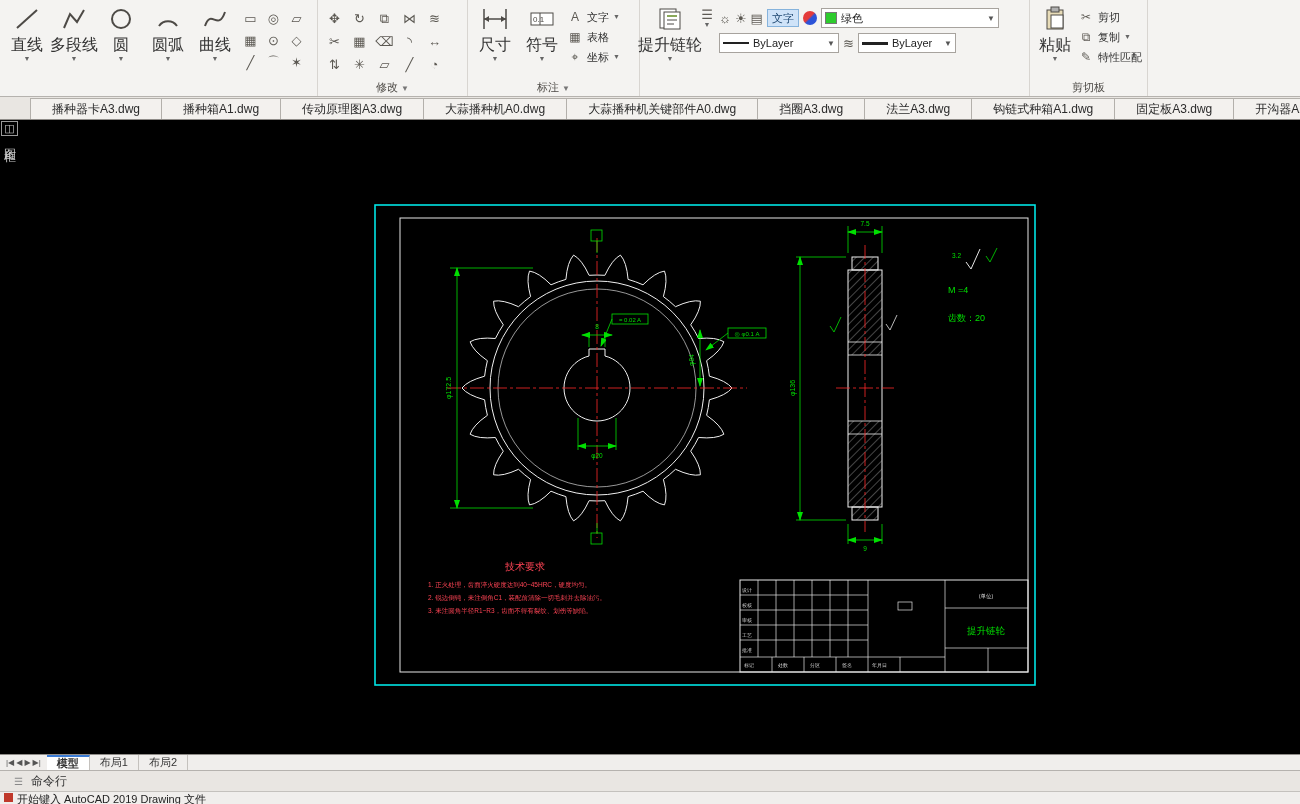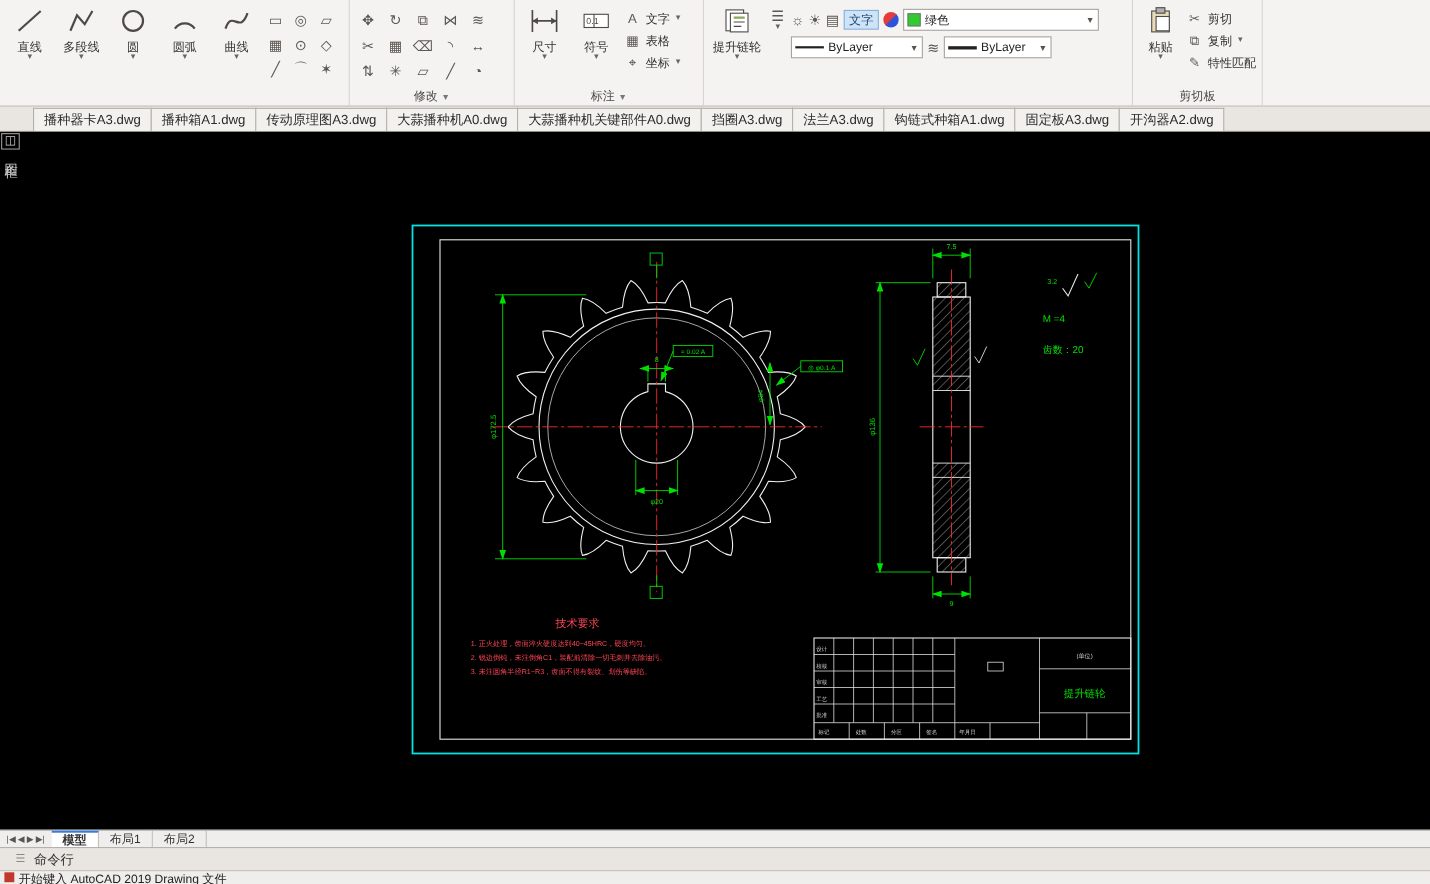--- a/index.html
+++ b/index.html
@@ -5,40 +5,40 @@
   *{box-sizing:border-box;margin:0;padding:0}
   html,body{width:1300px;height:804px;overflow:hidden;background:#d4d4d4;
     font-family:"Liberation Sans",sans-serif;}
   
   .ribbon{height:97px;background:#f4f3f1;display:flex;border-bottom:1px solid #b5b2ae;}
   .panel{position:relative;height:100%;padding:3px 5px 15px 5px;border-right:1px solid #d8d5d1;display:flex;gap:3px;}
   .panel-label{position:absolute;left:0;right:0;bottom:1px;text-align:center;font-size:11px;color:#4d4a46;}
   .panel-label .caret{font-size:8px;color:#777;margin-left:3px;}
   .bigtool{display:flex;flex-direction:column;align-items:center;width:44px;padding-top:3px;cursor:pointer;}
   .bicon{width:30px;height:28px;display:flex;justify-content:center;}
-  .blabel{font-size:11px;color:#333;margin-top:1px;white-space:nowrap;}
+  .blabel{font-size:16px;color:#333;margin-top:1px;white-space:nowrap;}
   .caret{font-size:7px;color:#666;line-height:6px;}
   .smallgrid{display:grid;gap:2px;align-content:start;padding-top:5px;}
   .g3{grid-template-columns:repeat(3,21px);grid-auto-rows:20px;}
   .g5{grid-template-columns:repeat(5,23px);grid-auto-rows:21px;}
   .sicon{display:flex;align-items:center;justify-content:center;font-size:13px;color:#5c5953;cursor:pointer;}
   .minirow{display:flex;align-items:center;gap:4px;font-size:11px;color:#333;height:20px;cursor:pointer;white-space:nowrap;}
   .minirow .mi{font-size:12px;color:#5c5953;width:16px;text-align:center;}
   .stack{display:flex;flex-direction:column;justify-content:flex-start;padding-top:4px;}
   .propstack{display:flex;flex-direction:column;gap:5px;padding-top:5px;}
   .proprow{display:flex;align-items:center;gap:4px;}
   .chip{background:#cfe3f8;border:1px solid #86b3dc;font-size:11px;padding:0 4px;height:18px;display:flex;align-items:center;color:#1d4independ;color:#1d466f;cursor:pointer;}
   .ddown{background:#fff;border:1px solid #a7a39e;height:20px;display:flex;align-items:center;font-size:11px;color:#222;padding:0 3px;gap:4px;cursor:pointer;overflow:hidden;}
   .ddown .dcaret{margin-left:auto;font-size:8px;color:#555;}
   .swatch{width:12px;height:12px;background:#2ecc2e;border:1px solid #777;flex:none;}
   .lineswatch{width:26px;height:2px;background:#222;flex:none;}
   .ball{width:14px;height:14px;border-radius:50%;background:linear-gradient(135deg,#e43b3b 0 45%,#2c53d8 55% 100%);flex:none;}
   
   .tabbar{height:23px;background:#e9e6e2;display:flex;align-items:flex-end;padding-left:30px;border-bottom:1px solid #8f8c88;}
-  .ftab{height:21px;padding:0 9px;font-size:12px;color:#2b2b2b;background:#f3f1ee;border:1px solid #b3b0ab;border-bottom:none;display:flex;align-items:center;margin-right:-1px;white-space:nowrap;cursor:pointer;margin-top:35px;}
+  .ftab{height:21px;padding:0 21px;font-size:12px;color:#2b2b2b;background:#f3f1ee;border:1px solid #b3b0ab;border-bottom:none;display:flex;align-items:center;margin-right:-1px;white-space:nowrap;cursor:pointer;margin-top:35px;}
   
   .canvas{position:relative;width:1300px;height:634px;background:#000;}
   .canvas svg{position:absolute;left:0;top:0;}
   svg text{font-family:"Liberation Sans",sans-serif;}
   .vpalette{position:absolute;left:1px;top:1px;display:flex;flex-direction:column;align-items:center;gap:3px;color:#c9c9c9;}
   .vpalette .grip{font-size:11px;border:1px solid #9a9a9a;padding:0 2px;line-height:13px;}
   .vpalette .vtext{writing-mode:vertical-rl;font-size:12px;letter-spacing:2px;}
   
   .mtabs{height:16px;background:#f0eeec;display:flex;align-items:stretch;font-size:11px;color:#333;border-top:1px solid #8f8c88;}
   .navbtns{display:flex;align-items:center;gap:2px;padding:0 6px;color:#555;font-size:8px;}

